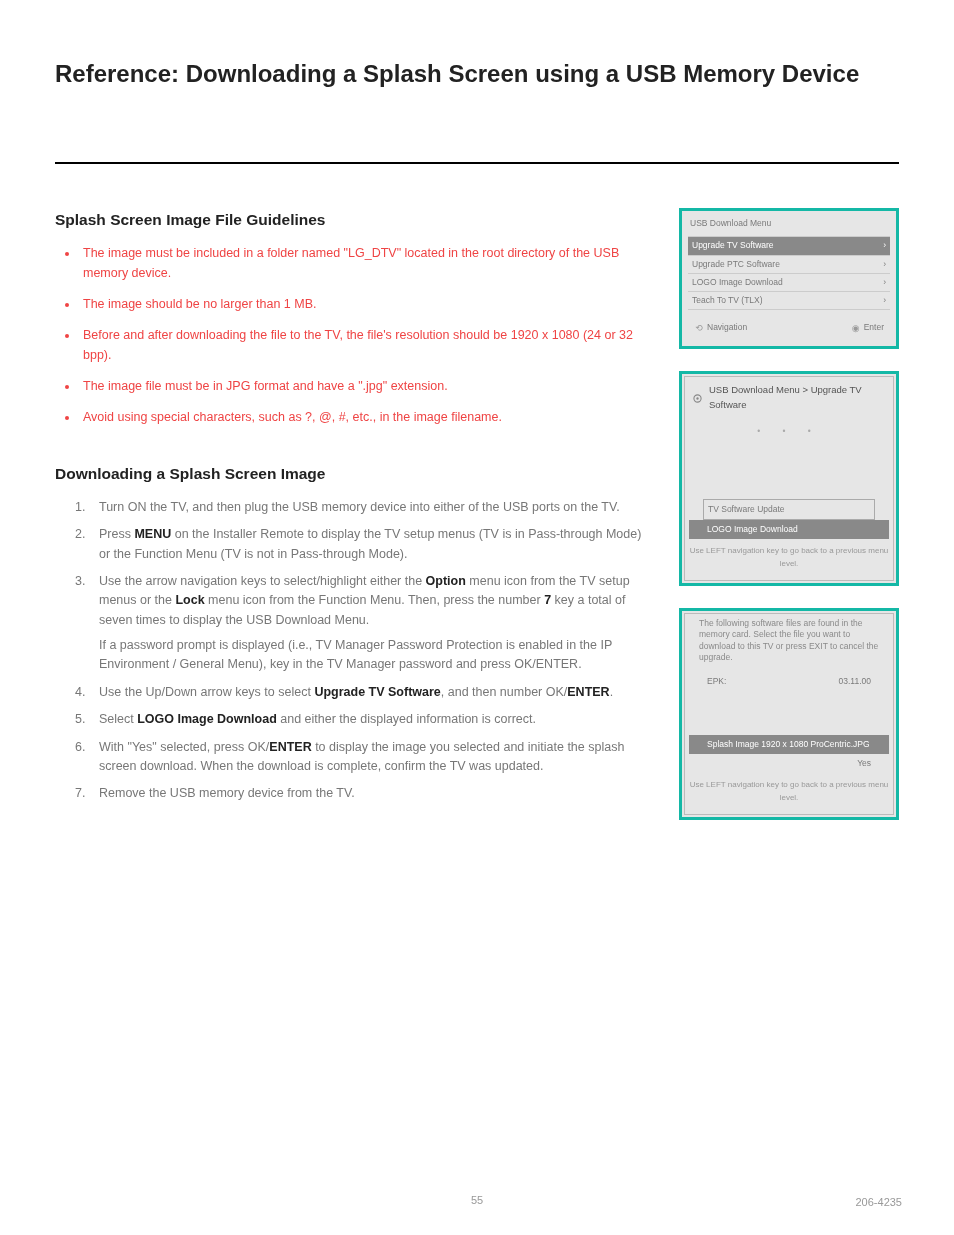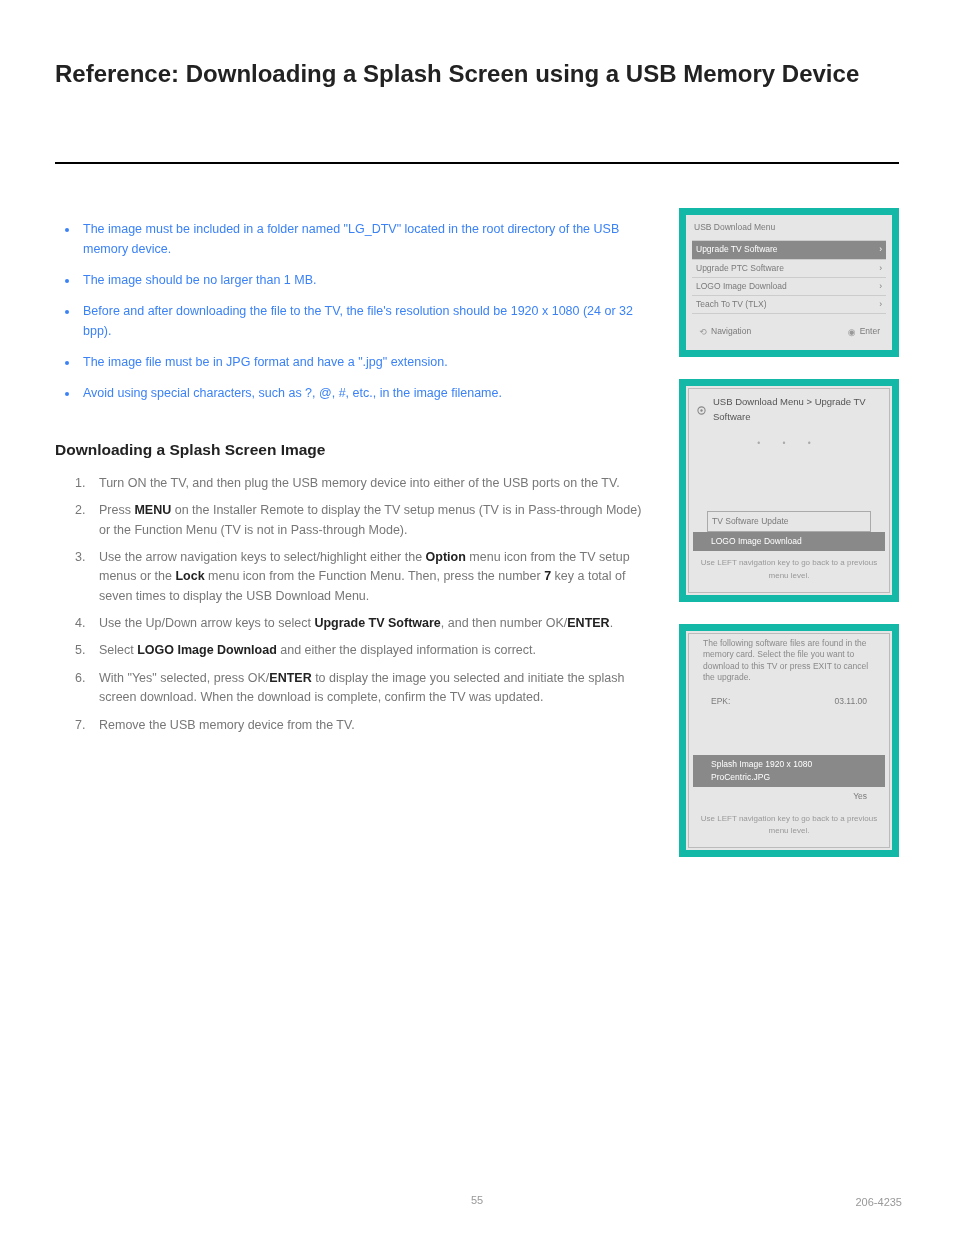--- a/index.html
+++ b/index.html
@@ -45,21 +45,21 @@
     font-size: 15.5px;
     font-weight: bold;
     color: #222;
     margin: 0 0 12px 0;
   }
   .section-h.second { margin-top: 34px; }
   .bullets {
     padding-left: 24px;
     margin: 0 0 6px 0;
   }
-  .bullets li { padding-left: 4px; margin-bottom: 2px; color:#3b82f6;margin-top:12px; }
+  .bullets li { padding-left: 4px; margin-bottom: 2px; color:#ef4444;margin-top:12px; }
   .steps {
     list-style: decimal;
     padding-left: 34px;
     margin: 0;
   }
   .steps > li {
     margin-bottom: 8px;
     padding-left: 10px;
     color:#777;
   }
@@ -69,21 +69,21 @@
     margin-top: -2px;
     margin-bottom: 8px;
     color:#777;
   }
   .bold {
     font-weight: bold;
     color: #222;
   }
   
   .figbox {
-    border: 7px solid #14b8a6;
+    border: 3px solid #14b8a6;
     background: #e6e6e6;
     margin-bottom: 22px;
     padding: 0;
     color: #7a7a7a;
     font-size: 8.5px;
   }
   .figbox .inner { padding: 6px 6px 10px 6px; }
   .figbox .inner.dbl { padding:2px; }
   .figbox .inner.dbl > .inner2 { border:1px solid #bbb; padding: 2px 4px 10px 4px; }
   .fig-title { font-size: 8.5px; margin-bottom: 6px; padding-left:2px;}
@@ -154,38 +154,40 @@
 </style>
 </head>
 <body>
 
 <div class="page">
   <div class="title">Reference: Downloading a Splash Screen using a USB Memory Device</div>
   <hr class="rule">
 
   <div class="cols">
     <div class="left">
+      <div class="section-h">Splash Screen Image File Guidelines</div>
       <ul class="bullets listlabel">
         <li>The image must be included in a folder named "LG_DTV" located in the root directory of the USB memory device.</li>
         <li>The image should be no larger than 1 MB.</li>
         <li>Before and after downloading the file to the TV, the file's resolution should be 1920 x 1080 (24 or 32 bpp).</li>
         <li>The image file must be in JPG format and have a ".jpg" extension.</li>
         <li>Avoid using special characters, such as ?, @, #, etc., in the image filename.</li>
       </ul>
 
       <div class="section-h second">Downloading a Splash Screen Image</div>
       <ol class="steps">
         <li>Turn ON the TV, and then plug the USB memory device into either of the USB ports on the TV.</li>
         <li>
           <span>Press </span><span class="bold">MENU</span><span> on the Installer Remote to display the TV setup menus (TV is in Pass‑through Mode) or the Function Menu (TV is not in Pass‑through Mode).</span>
         </li>
         <li>
           <span>Use the arrow navigation keys to select/highlight either the </span><span class="bold">Option</span><span> menu icon from the TV setup menus or the </span><span class="bold">Lock</span><span> menu icon from the Function Menu. Then, press the number </span><span class="bold">7</span><span> key a total of seven times to display the USB Download Menu.</span>
         </li>
       </ol>
+      <div class="note-block">If a password prompt is displayed (i.e., TV Manager Password Protection is enabled in the IP Environment / General Menu), key in the TV Manager password and press OK/ENTER.</div>
       <ol class="steps" start="4">
         <li>
           <span>Use the Up/Down arrow keys to select </span><span class="bold">Upgrade TV Software</span><span>, and then number OK/</span><span class="bold">ENTER</span><span>.</span>
         </li>
         <li>
           <span>Select </span><span class="bold">LOGO Image Download</span><span> and either the displayed information is correct.</span>
         </li>
         <li>
           <span>With "Yes" selected, press OK/</span><span class="bold">ENTER</span><span> to display the image you selected and initiate the splash screen download. When the download is complete, confirm the TV was updated.</span>
         </li>

